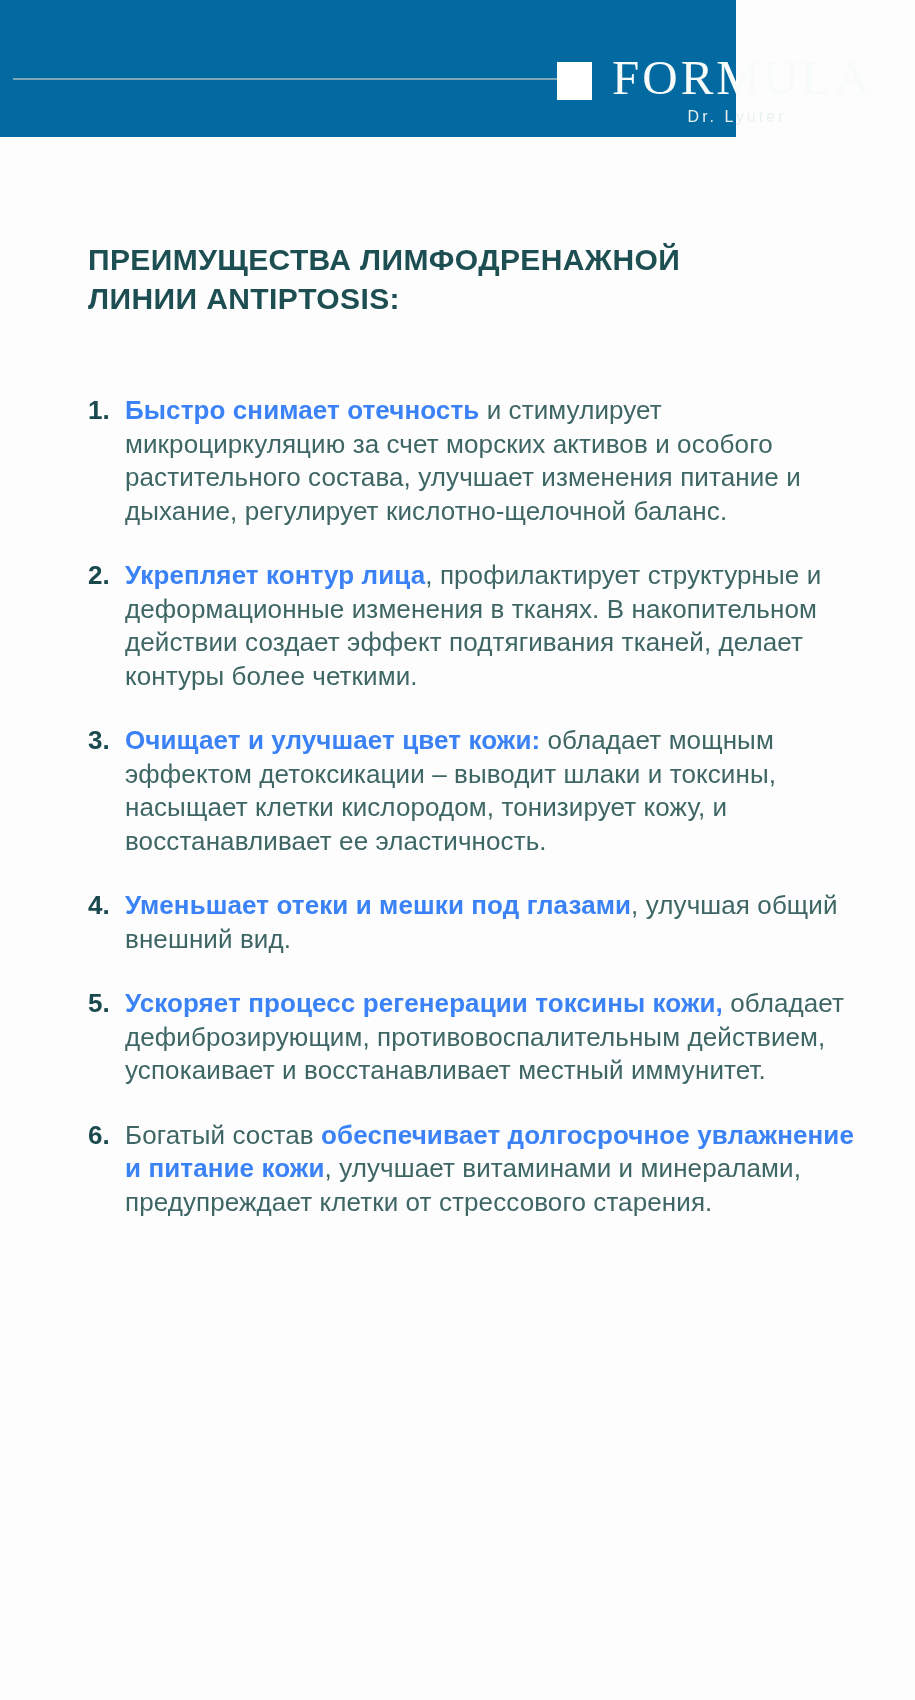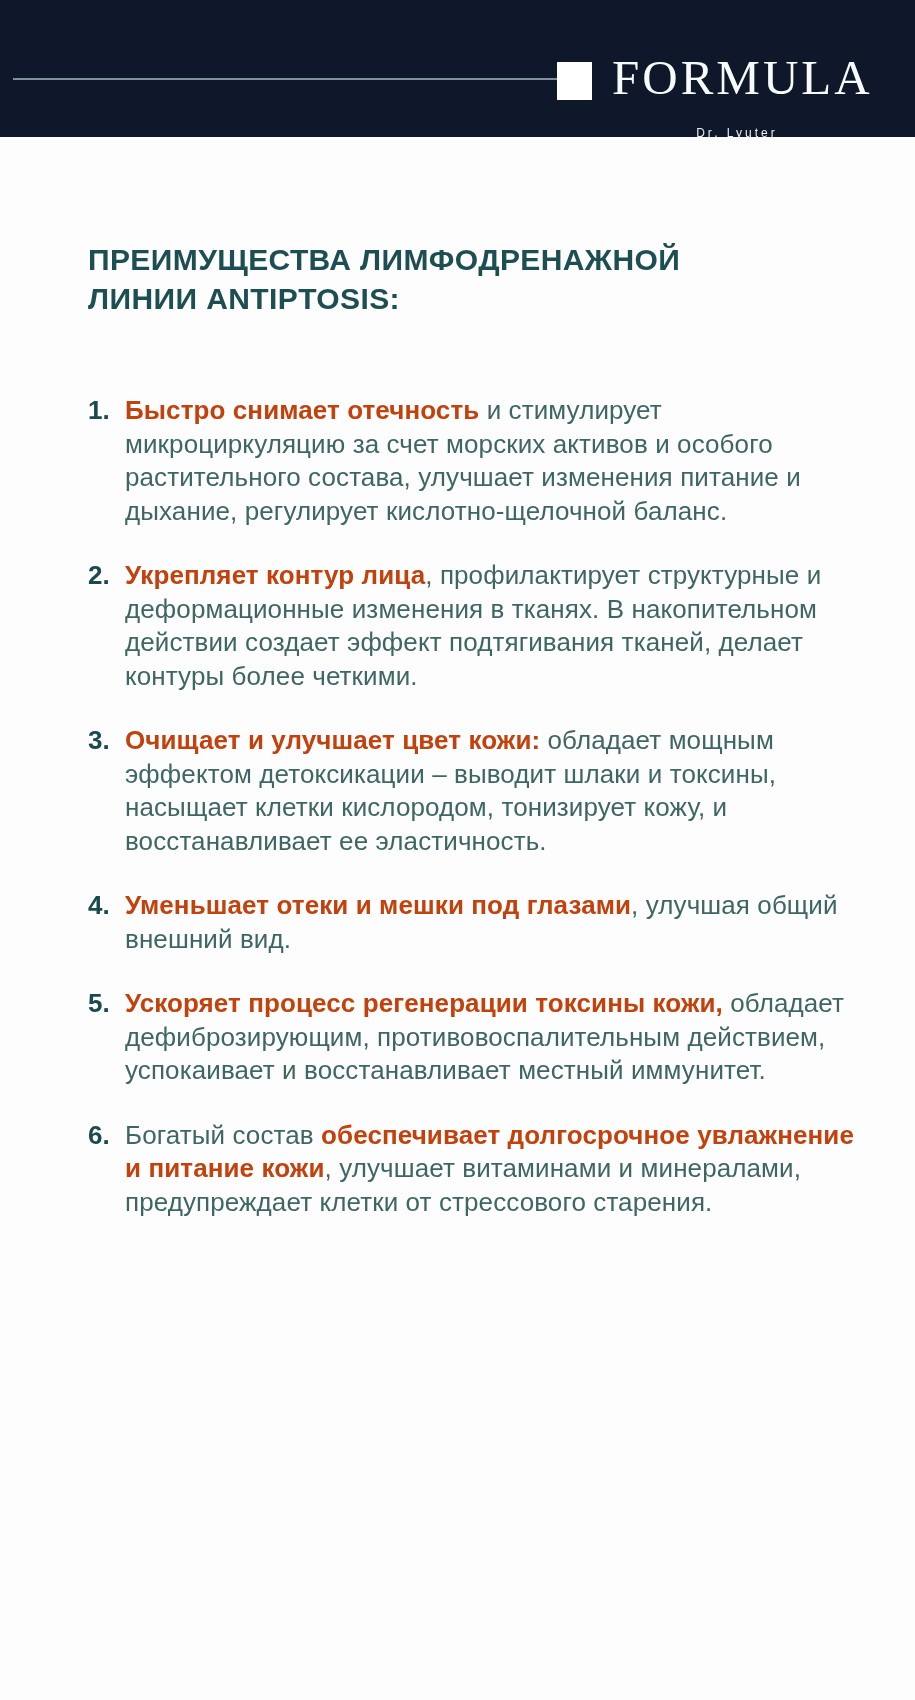--- a/index.html
+++ b/index.html
@@ -9,23 +9,23 @@
     background: #fdfdfd;
     font-family: "Liberation Sans", sans-serif;
     position: relative;
     overflow: hidden;
   }
 
   
   .header {
     position: absolute;
     left: 0; top: 0;
-    width: 915px;
+    width: 736px;
     height: 137px;
-    background: #0f172a;
+    background: #0369a1;
   }
   .header .rule {
     position: absolute;
     left: 13px;
     top: 78px;
     width: 544px;
     height: 2px;
     background: #a3bcba;
     opacity: 0.75;
   }
@@ -48,25 +48,25 @@
   .logo .logo-main {
     font-family: "Liberation Serif", serif;
     font-weight: normal;
     font-size: 49px;
     line-height: 47px;
     letter-spacing: 3px;
     white-space: nowrap;
   }
   .logo .logo-sub {
     font-family: "Liberation Sans", sans-serif;
-    font-size: 12px;
+    font-size: 16px;
     line-height: 24px;
     letter-spacing: 3px;
     color: #e9f1f0;
-    margin-top: 20px;
+    margin-top: 4px;
   }
 
   
   .content {
     position: absolute;
     left: 0;
     top: 137px;
     width: 857px;
   }
   .page-title {
@@ -98,21 +98,21 @@
   .benefit .txt {
     margin: 0;
     width: 732px;
     font-size: 26px;
     line-height: 33.5px;
     color: #3d6664;
     letter-spacing: 0.1px;
   }
   .benefit .txt .b {
     font-weight: bold;
-    color: #c2410c;
+    color: #3b82f6;
   }
 </style>
 </head>
 <body>
 
 <div class="header">
   <div class="rule"></div>
   <div class="square"></div>
   <div class="logo">
     <div class="logo-main">FORMULA</div>

